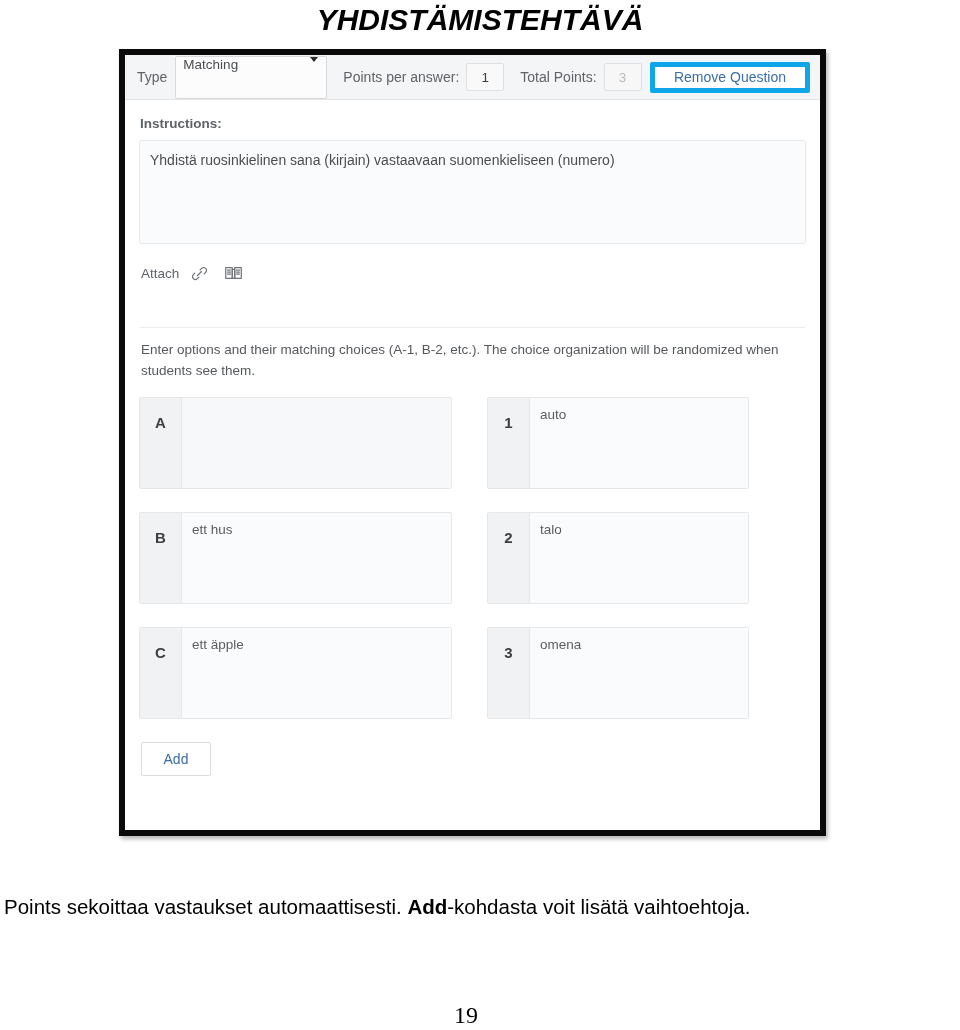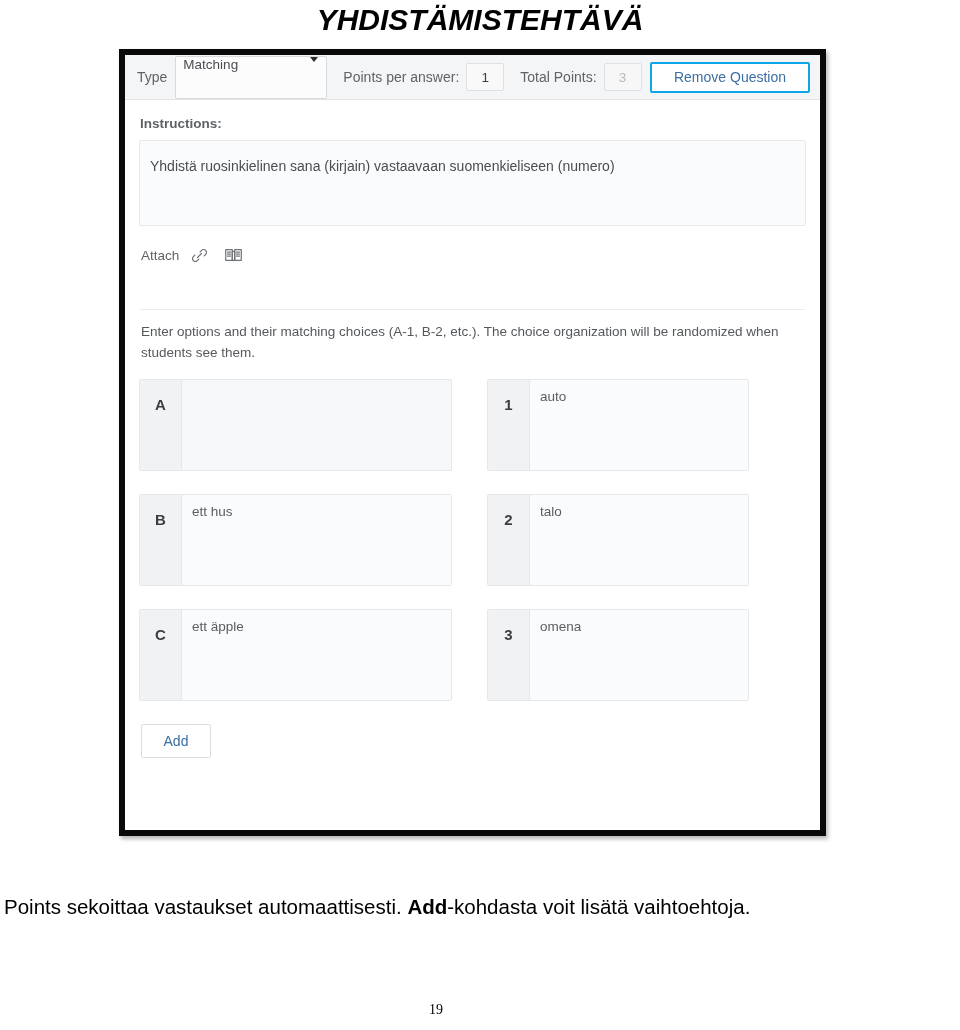--- a/index.html
+++ b/index.html
@@ -105,45 +105,45 @@
     color: #3c3f43;
     box-sizing: border-box;
   }
   .num-box.disabled { color: #b7babd; background: #f7f7f8; }
   .remove-btn {
     margin-left: auto;
     height: 31px;
     min-width: 160px;
     padding: 0 18px;
     background: #ffffff;
-    border: 2px solid #0ea5e9;
+    border: 5px solid #0ea5e9;
     border-radius: 2px;
     color: #3a6ea5;
     font-size: 14px;
     display: flex;
     align-items: center;
     justify-content: center;
     box-sizing: border-box;
   }
 
   
   .q-body { padding: 0 14px; }
 
   .section-label {
     font-size: 13.5px;
     color: #5f6368;
     font-weight: bold;
     margin: 16px 0 9px 1px;
   }
   .instr-box {
-    height: 86px;
+    height: 104px;
     border: 1px solid #e8e9eb;
     background: #fafbfc;
     border-radius: 2px;
-    padding: 15px 10px;
+    padding: 9px 10px;
     box-sizing: border-box;
     font-size: 14px;
     color: #4a4d51;
     line-height: 20px;
   }
 
   .attach-row {
     display: flex;
     align-items: center;
     margin: 16px 0 0 2px;
@@ -232,22 +232,23 @@
   }
   .caption b { font-weight: bold; }
 
   .page-num {
     position: absolute;
     left: 0;
     top: 1002px;
     width: 872px;
     text-align: center;
     font-family: "Liberation Serif", serif;
-    font-size: 14px;
+    font-size: 24px;
     color: #000;
+    padding-left: 30px;
   }
 </style>
 </head>
 <body>
 
 <div class="doc-title">YHDISTÄMISTEHTÄVÄ</div>
 
 <div class="shot-frame">
   <div class="shot-inner">
 

